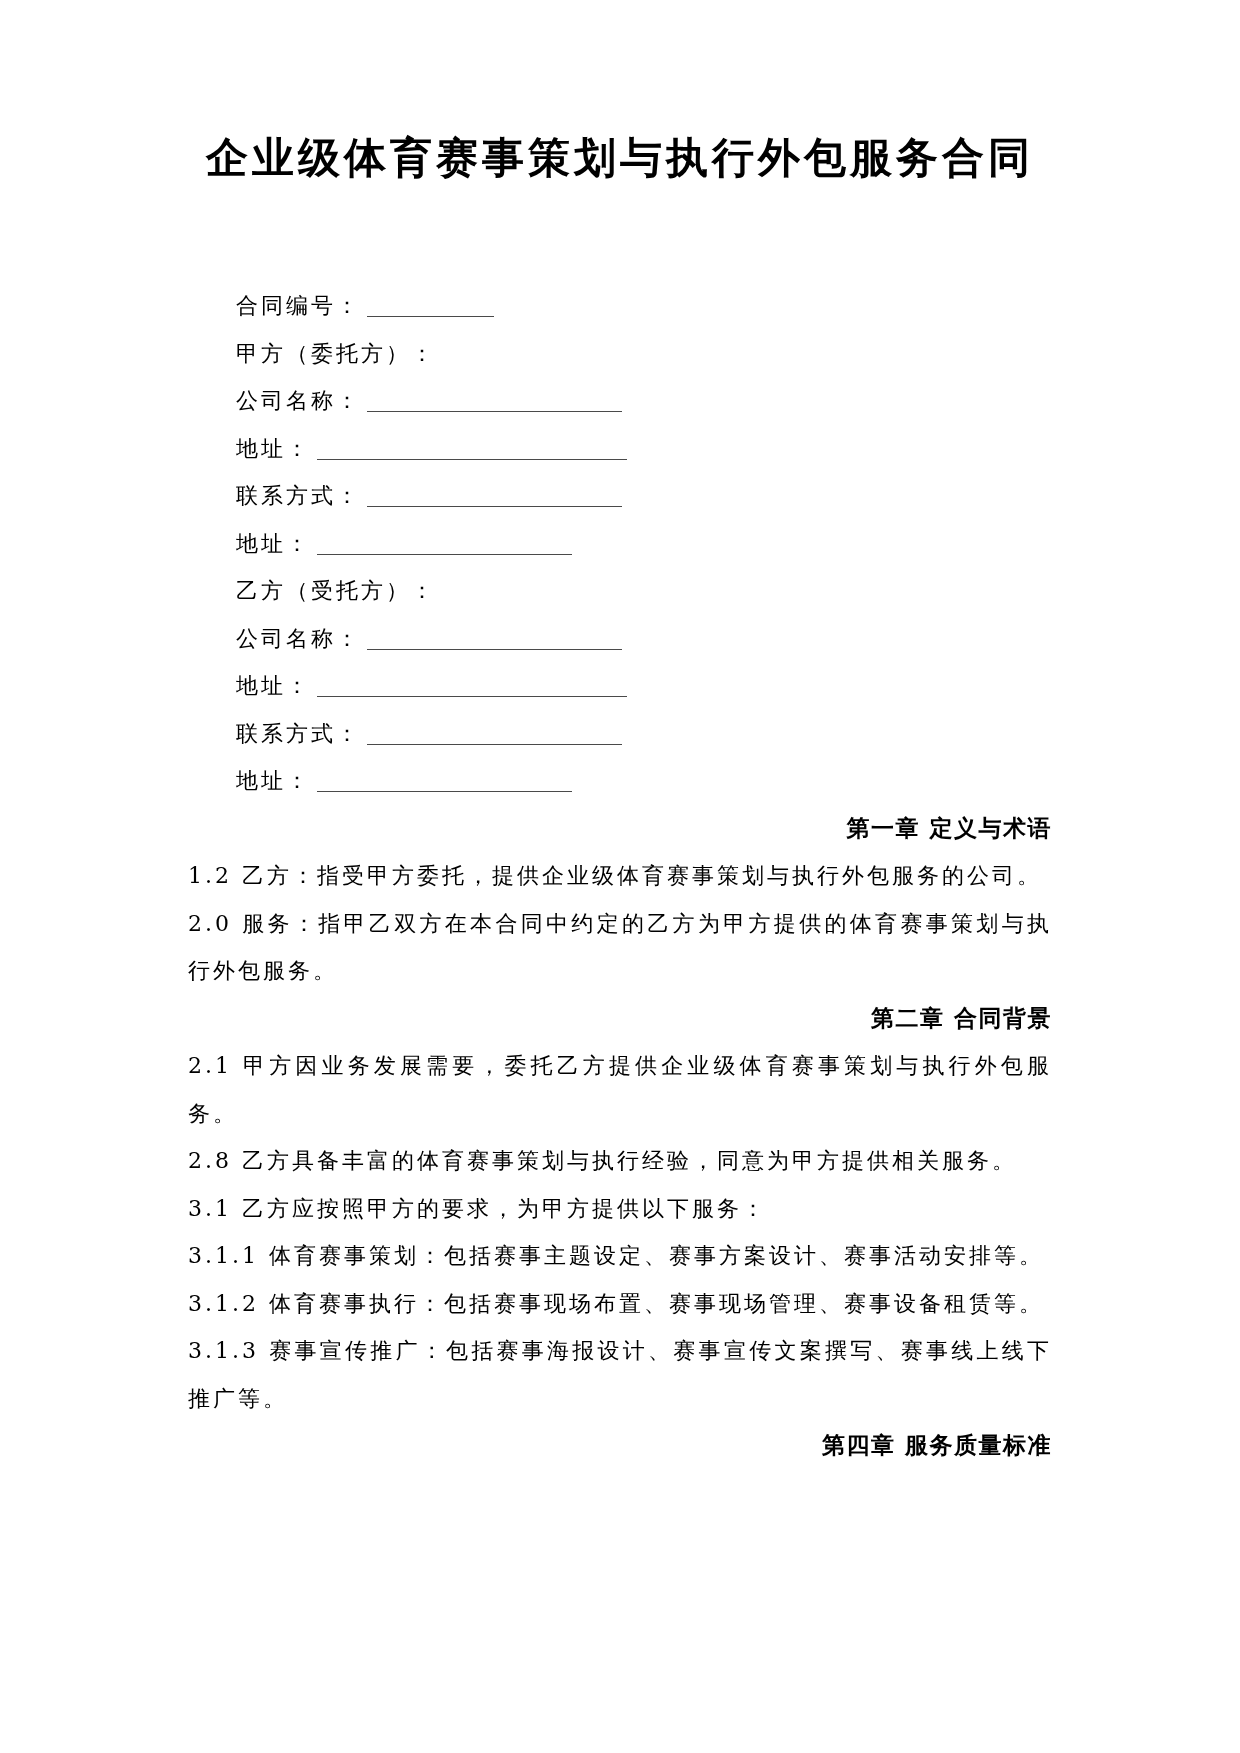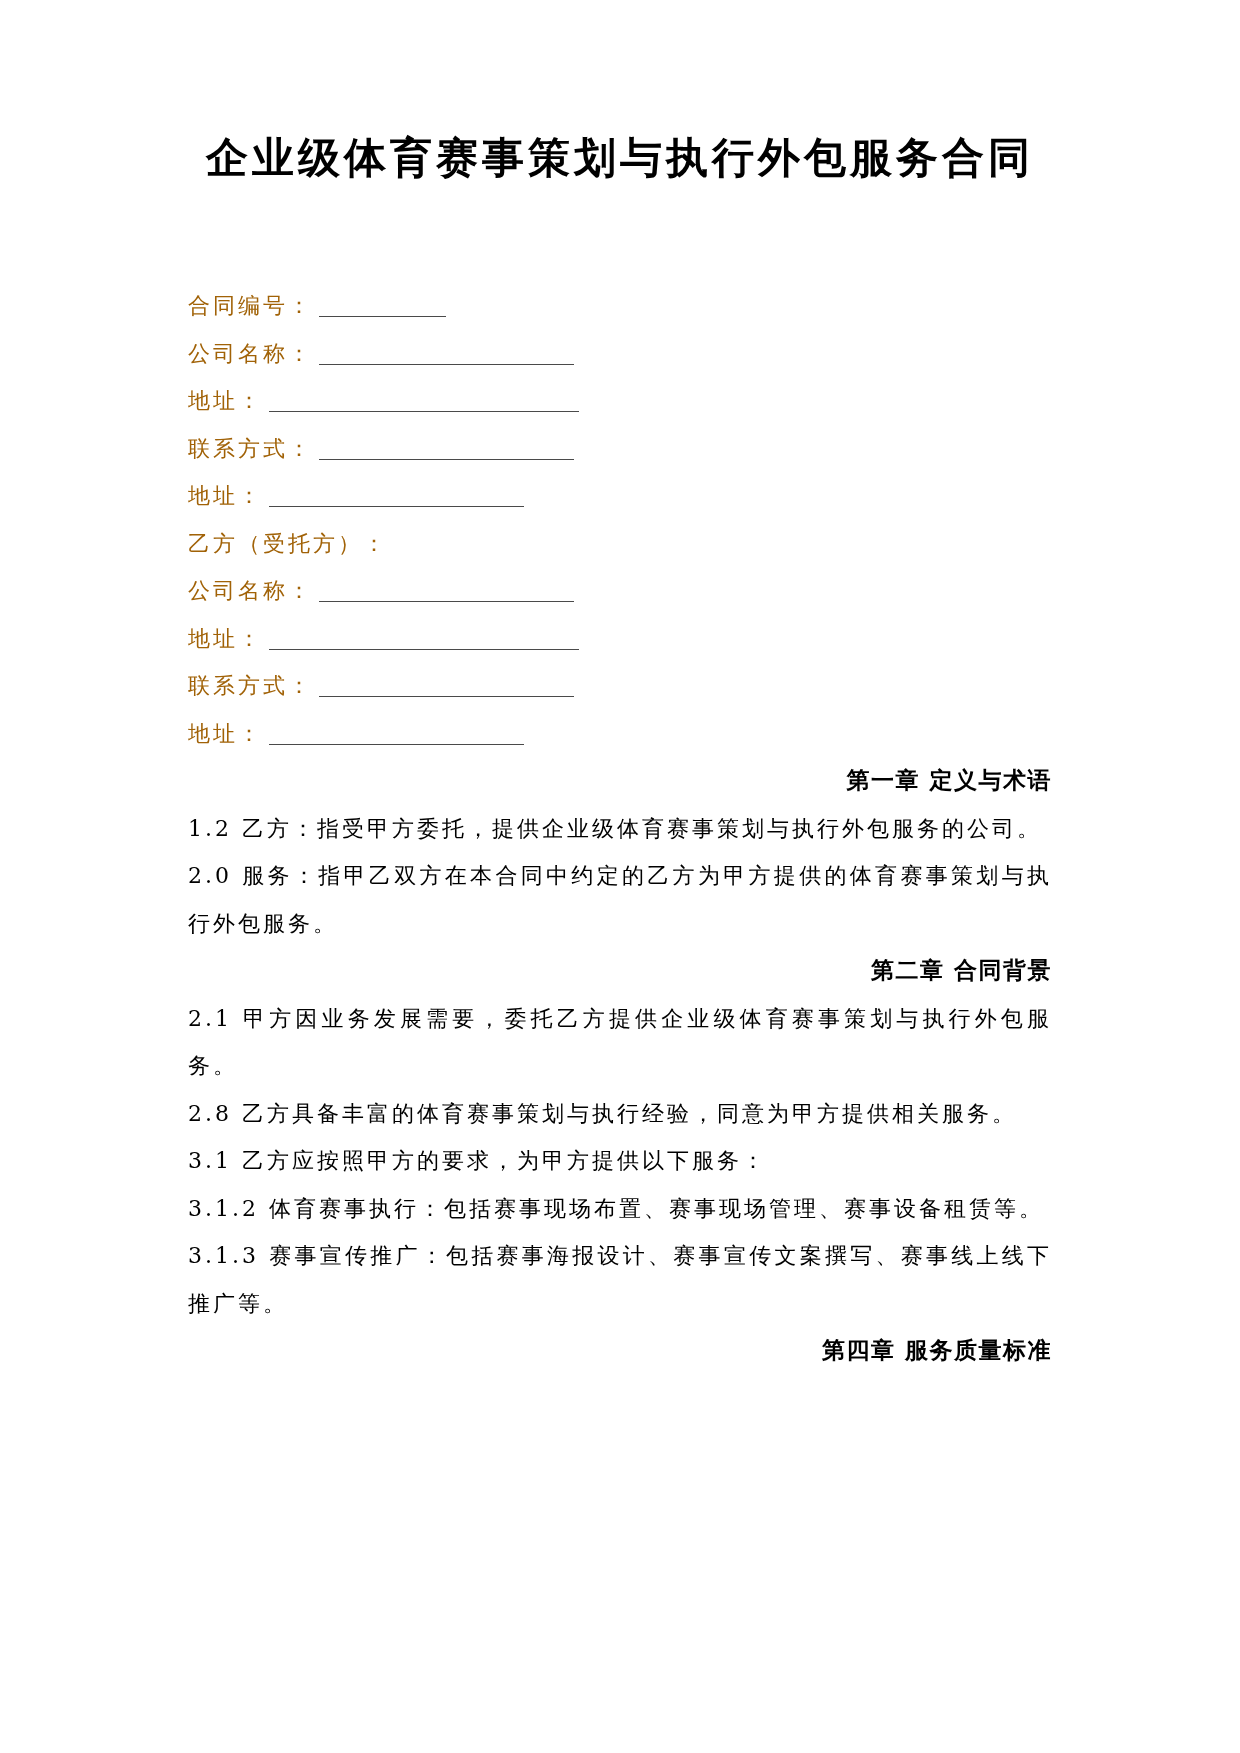--- a/index.html
+++ b/index.html
@@ -28,21 +28,22 @@
     white-space: nowrap;
     margin: 0 0 92px 0;
     color: #000;
   }
   .field-row {
     font-family: "DejaVu Serif", "Liberation Serif", serif;
     font-size: 22px;
     line-height: 47.5px;
     letter-spacing: 3px;
     white-space: nowrap;
-    color: #a16207;
+    color: #000000;
+    margin-left: 48px;
   }
   .blank {
     display: inline-block;
     height: 30px;
     border-bottom: 1px solid #4a4a4a;
     margin-left: 6px;
     position: relative;
     top: 4px;
   }
   .blank.short  { width: 127px; }
@@ -69,20 +70,21 @@
   }
 </style>
 </head>
 <body>
 
 <div class="page">
   <h1 class="doc-title">企业级体育赛事策划与执行外包服务合同</h1>
 
   <div>
       <div class="field-row"><span>合同编号：</span><span class="blank short"></span></div>
+      <div class="field-row"><span>甲方（委托方）：</span></div>
       <div class="field-row"><span>公司名称：</span><span class="blank medium"></span></div>
       <div class="field-row"><span>地址：</span><span class="blank long"></span></div>
       <div class="field-row"><span>联系方式：</span><span class="blank medium"></span></div>
       <div class="field-row"><span>地址：</span><span class="blank medium"></span></div>
       <div class="field-row"><span>乙方（受托方）：</span></div>
       <div class="field-row"><span>公司名称：</span><span class="blank medium"></span></div>
       <div class="field-row"><span>地址：</span><span class="blank long"></span></div>
       <div class="field-row"><span>联系方式：</span><span class="blank medium"></span></div>
       <div class="field-row"><span>地址：</span><span class="blank medium"></span></div>
     </div>
@@ -93,20 +95,21 @@
         <p class="paragraph">1.2 乙方：指受甲方委托，提供企业级体育赛事策划与执行外包服务的公司。</p>
         <p class="paragraph">2.0 服务：指甲乙双方在本合同中约定的乙方为甲方提供的体育赛事策划与执行外包服务。</p>
       </div>
       <div>
         <div class="section-heading">第二章 合同背景</div>
         <p class="paragraph">2.1 甲方因业务发展需要，委托乙方提供企业级体育赛事策划与执行外包服务。</p>
         <p class="paragraph">2.8 乙方具备丰富的体育赛事策划与执行经验，同意为甲方提供相关服务。</p>
       </div>
       <div>
         <p class="paragraph">3.1 乙方应按照甲方的要求，为甲方提供以下服务：</p>
+        <p class="paragraph">3.1.1 体育赛事策划：包括赛事主题设定、赛事方案设计、赛事活动安排等。</p>
         <p class="paragraph">3.1.2 体育赛事执行：包括赛事现场布置、赛事现场管理、赛事设备租赁等。</p>
         <p class="paragraph">3.1.3 赛事宣传推广：包括赛事海报设计、赛事宣传文案撰写、赛事线上线下推广等。</p>
       </div>
       <div>
         <div class="section-heading">第四章 服务质量标准</div>
       </div>
     </div>
 </div>
 
 </body></html>

